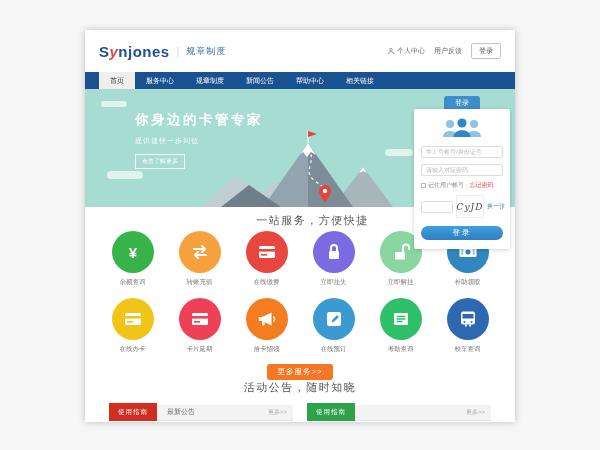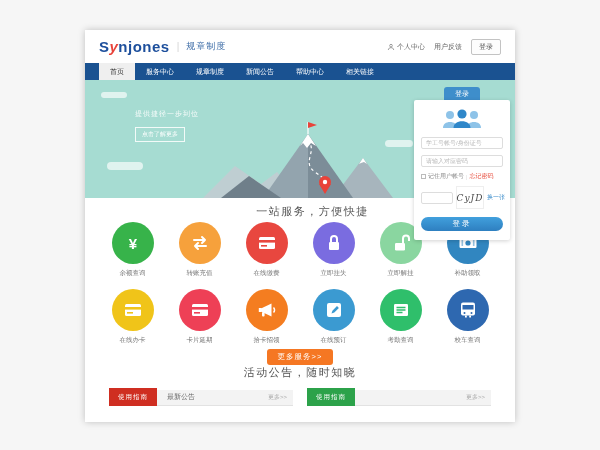--- a/index.html
+++ b/index.html
@@ -1,20 +1,20 @@
 <!DOCTYPE html>
 <html><head>
 <meta charset="utf-8">
 <style>
   * { margin:0; padding:0; box-sizing:border-box; }
   html,body { width:600px; height:450px; background:#f6f6f6; font-family:"Liberation Sans", sans-serif; overflow:hidden; }
   #site { position:absolute; left:85px; top:30px; width:430px; height:392px; background:#fff; box-shadow:0 0 7px rgba(0,0,0,.22); overflow:hidden; }
 
   
-  .hd { height:33px; display:flex; align-items:center; padding:0 14px; background:#fff; }
+  .hd { height:42px; display:flex; align-items:center; padding:0 14px; background:#fff; }
   .logo { font-size:15px; font-weight:bold; color:#1d4f9c; letter-spacing:.5px; }
   .logo .accent { color:#e8433a; font-style:italic; }
   .hd-divider { color:#d5d5d5; margin:0 7px; font-size:10px; }
   .hd-suffix { font-size:9px; color:#3f6ea8; letter-spacing:1px; }
   .hd-right { margin-left:auto; display:flex; align-items:center; gap:9px; font-size:7px; color:#666; }
   .hd-link { display:flex; align-items:center; gap:2px; cursor:pointer; }
   .hd-btn { border:1px solid #c3c3c3; border-radius:2px; padding:2px 7px; color:#555; cursor:pointer; background:#fdfdfd; }
 
   
   .nav { height:17px; background:#1a5291; display:flex; align-items:stretch; padding-left:14px; }
@@ -48,21 +48,21 @@
   .login-btn { margin-top:8px; height:14px; border-radius:7px; background:linear-gradient(#41a0dd,#2e7fc0); color:#fff; font-size:7.5px; display:flex; align-items:center; justify-content:center; cursor:pointer; letter-spacing:2px; }
 
   
   .services { text-align:center; }
   .sec-title { font-size:11px; color:#555; letter-spacing:1.5px; margin-top:6px;padding-left:25px; }
   .grid { display:flex; justify-content:center; gap:23px; margin-top:3px; }
   .grid.second { margin-top:11px; }
   .tile { width:44px; cursor:pointer; }
   .circle { width:42px; height:42px; border-radius:50%; margin:0 auto; display:flex; align-items:center; justify-content:center; }
   .tile-label { font-size:6.5px; color:#777; margin-top:5px; white-space:nowrap; }
-  .more-btn { display:inline-block; margin-top:4px; background:#f57723; color:#fff; font-size:7.5px; padding:3px 11px; border-radius:3px; cursor:pointer; letter-spacing:1px; }
+  .more-btn { display:inline-block; margin-top:10px; background:#f57723; color:#fff; font-size:7.5px; padding:3px 11px; border-radius:3px; cursor:pointer; letter-spacing:1px; }
 
   
   .ann-title { font-size:11px; color:#555; letter-spacing:1.5px; text-align:center; }
   .ann-cols { display:flex; gap:14px; padding:0 24px; margin-top:10px; }
   .ann-bar { flex:1; height:16px; background:#f3f3f3; border-bottom:1px solid #e2e2e2; display:flex; align-items:flex-end; }
   .ribbon { height:18px; width:48px; margin-bottom:-1px; color:#fff; font-size:6.5px; display:flex; align-items:center; justify-content:center; letter-spacing:1px; cursor:pointer; }
   .ann-tab { font-size:7px; color:#666; margin:0 0 3px 10px; cursor:pointer; }
   .ann-more { margin-left:auto; margin-right:6px; margin-bottom:3px; font-size:6px; color:#aaa; cursor:pointer; }
 </style>
 </head>
@@ -112,20 +112,21 @@
         <polygon points="97,28 105,16 113,28 108,25 104,30 100,25" fill="#fff"></polygon>
         <polygon points="18,80 46,58 78,80" fill="#6f7f8a"></polygon>
         <line x1="105" y1="16" x2="105" y2="4" stroke="#fff" stroke-width="1.2"></line>
         <polygon points="105,4 114,7 105,10" fill="#e8433a"></polygon>
         <path d="M105,22 C115,34 98,44 112,54 C120,60 124,62 121,66" stroke="#fff" stroke-width="1.2" stroke-dasharray="3,3" fill="none"></path>
         <polygon points="116,66 128,66 122,76" fill="#e8433a"></polygon>
         <circle cx="122" cy="64" r="6" fill="#e8433a"></circle>
         <circle cx="122" cy="64" r="2.2" fill="#fff"></circle>
       </svg>
       <div class="hero-copy">
+        <div class="hero-title">你身边的卡管专家</div>
         <div class="hero-sub">提供捷径一步到位</div>
         <span class="hero-cta">点击了解更多</span>
       </div>
     </div>
 
     <div class="login">
       <div class="login-tab" style="background: rgb(62, 142, 203);">登录</div>
       <div class="login-body">
         <div class="login-users">
           <svg width="44" height="24" viewBox="0 0 44 24">

